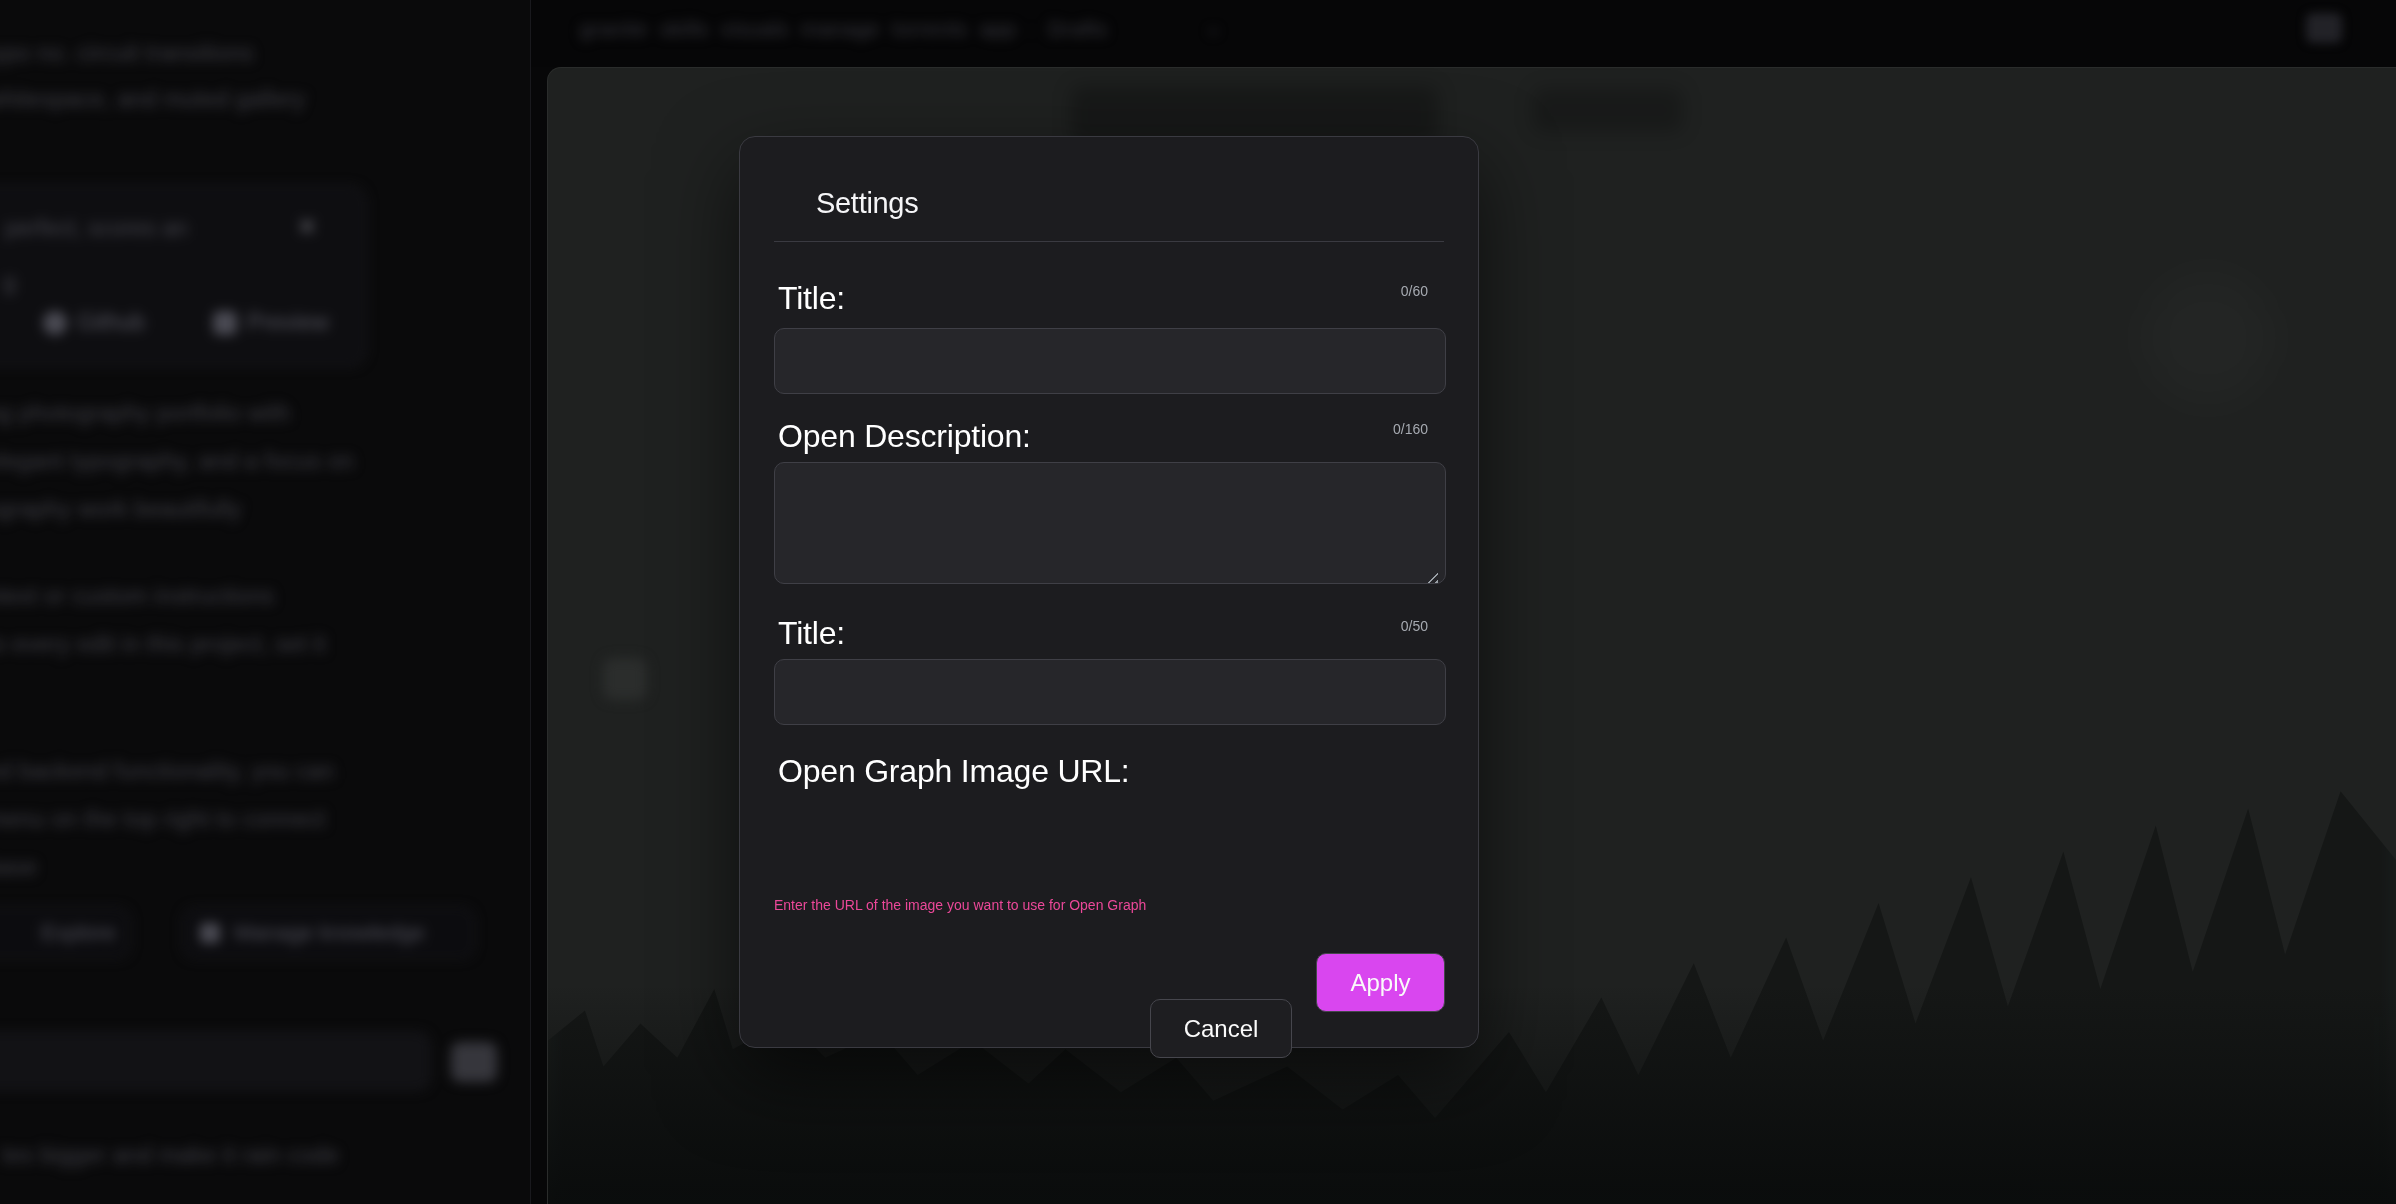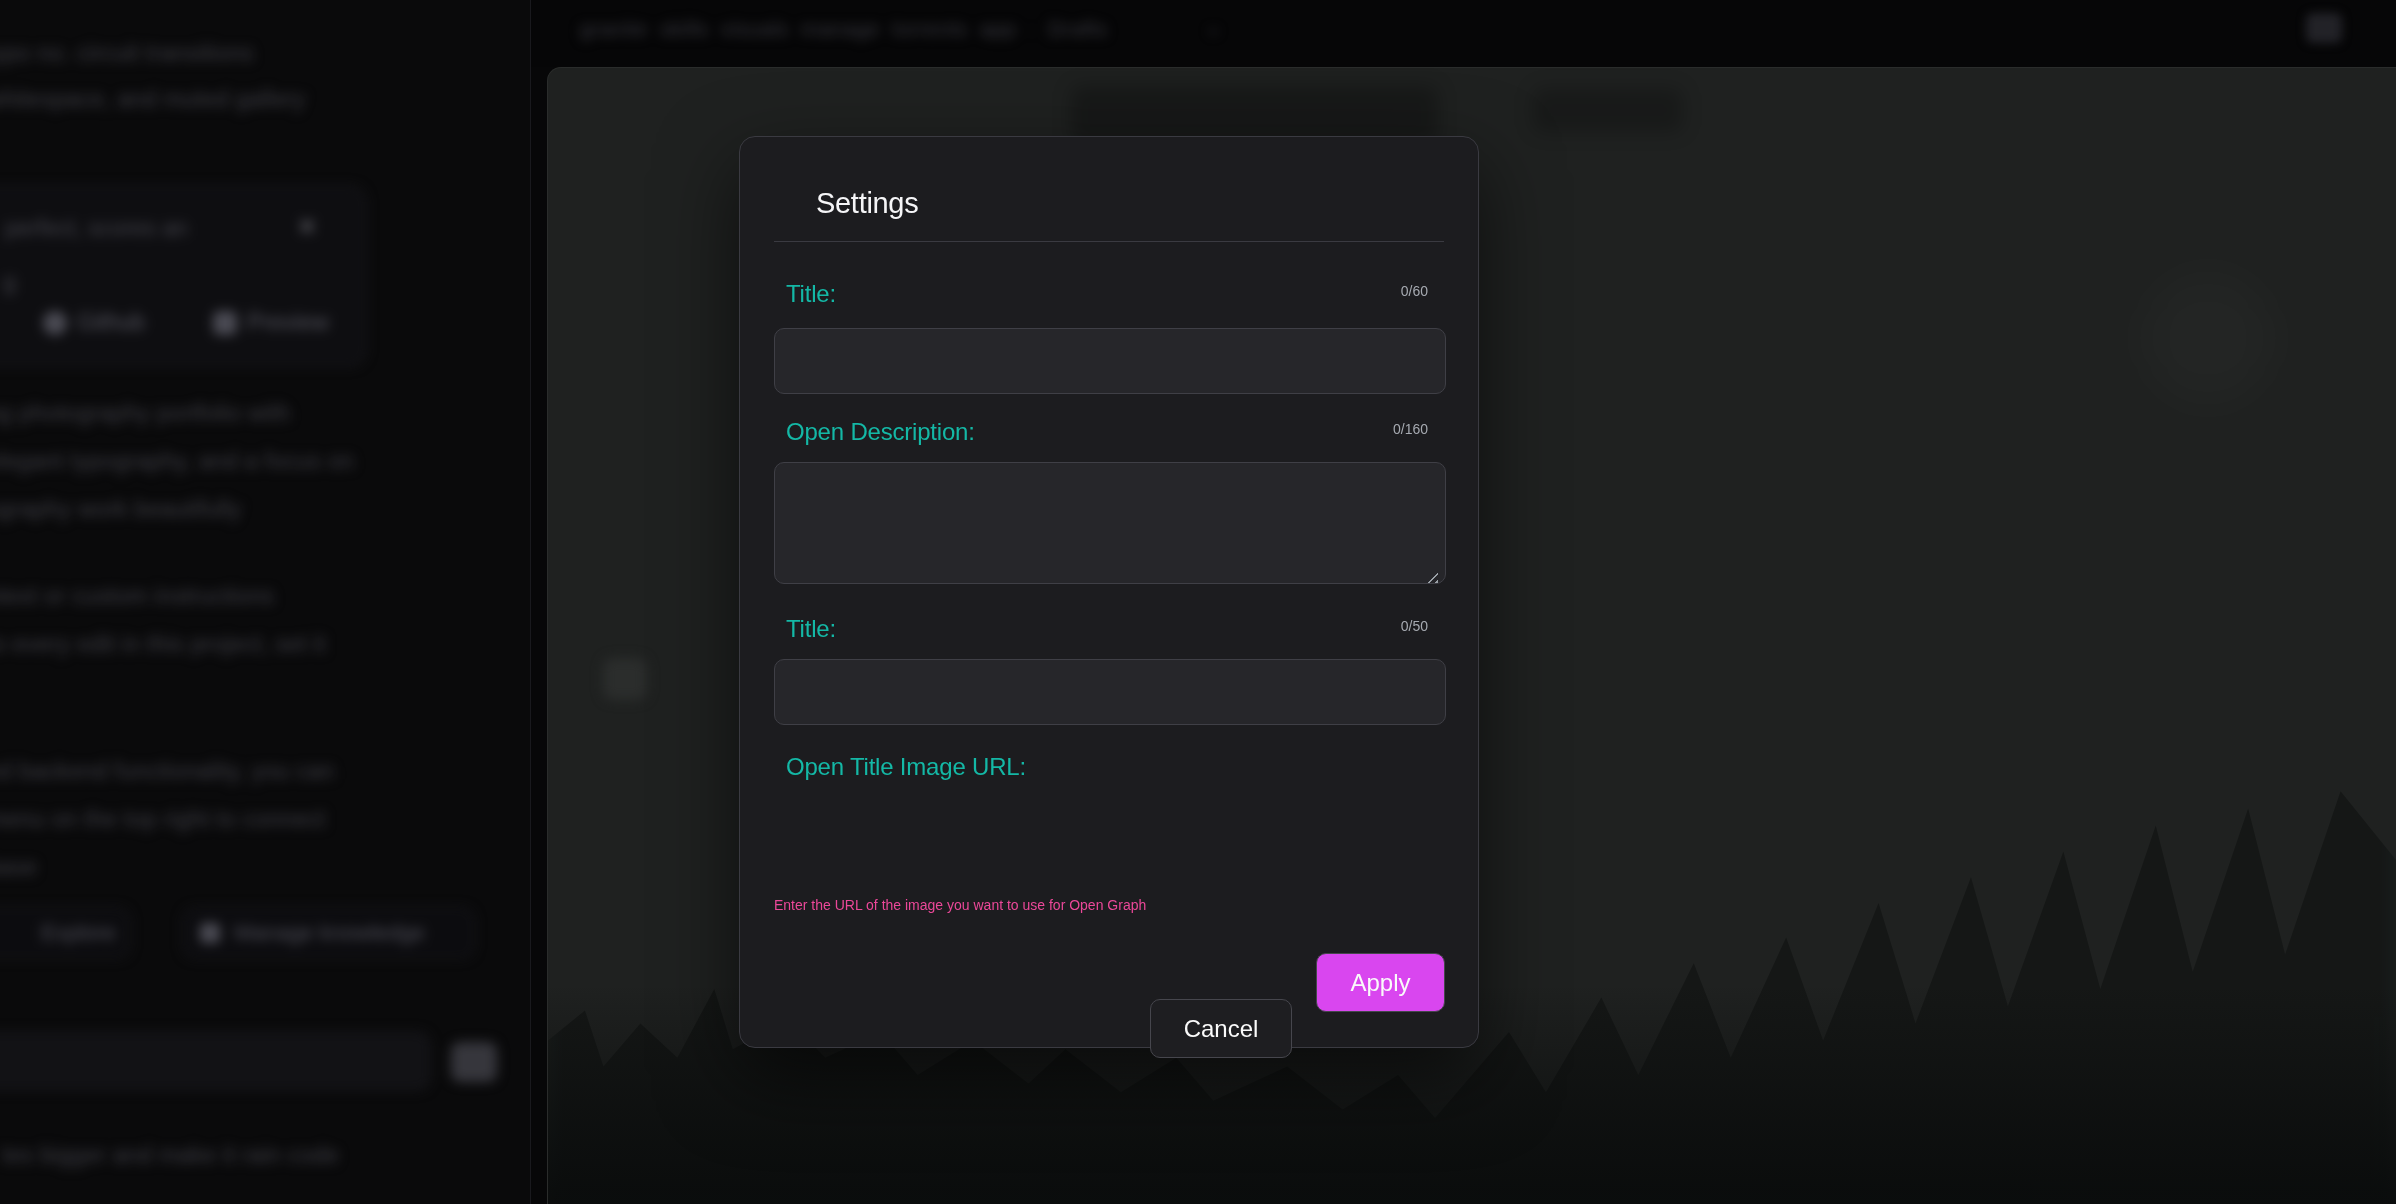--- a/index.html
+++ b/index.html
@@ -48,21 +48,21 @@
     clip-path:polygon(0 100%,0 62%,2% 55%,3% 68%,5% 58%,7% 66%,9% 50%,10% 64%,13% 57%,15% 66%,18% 60%,20% 70%,23% 62%,26% 72%,28% 64%,31% 74%,34% 66%,36% 76%,40% 68%,43% 78%,46% 70%,48% 80%,52% 60%,54% 74%,57% 52%,59% 70%,62% 44%,64% 66%,67% 38%,69% 62%,72% 30%,74% 58%,77% 24%,79% 54%,82% 18%,84% 50%,87% 12%,89% 46%,92% 8%,94% 42%,97% 4%,100% 20%,100% 100%); }
   #forest-fade { position:absolute; left:0; right:0; bottom:0; height:220px;
     background:linear-gradient(to bottom, rgba(8,10,10,0), rgba(8,10,10,.85)); }
 
   
   #modal { position:absolute; left:739px; top:136px; width:740px; height:912px; background:#1c1c1f;
            border:1px solid #3a3a41; border-radius:16px;
            box-shadow:0 30px 80px rgba(0,0,0,.6); color:#f0f1f3; }
   #modal-title { position:absolute; left:76px; top:50px; font-size:29px; font-weight:500; color:#f5f5f7; letter-spacing:-.3px; }
   #modal-divider { position:absolute; left:34px; right:34px; top:104px; height:1px; background:#3a3a41; }
-  .fld-label { position:absolute; left:46px; font-size:24px; color:#14b8a6; letter-spacing:-.2px; }
+  .fld-label { position:absolute; left:38px; font-size:32px; color:#ffffff; letter-spacing:-.2px; }
   .fld-counter { position:absolute; right:50px; font-size:14px; color:#a6aab1; }
   .fld-input { position:absolute; left:34px; width:672px; background:#26262a; border:1px solid #3f3f46; border-radius:10px;
                color:#e8e9ec; font-size:24px; padding:0 22px; outline:none; font-family:"Liberation Sans",sans-serif; }
   #inp-title   { top:191px; height:66px; }
   #ta-meta     { top:325px; height:122px; padding:16px 22px; resize:none; line-height:1.35; }
   #ta-handle   { position:absolute; right:40px; top:433px; width:13px; height:13px;
                  background:repeating-linear-gradient(135deg,#9aa0a7 0 1.6px,transparent 1.6px 5.4px);
                  clip-path:polygon(100% 0,100% 100%,0 100%); }
   #inp-author  { top:522px; height:66px; }
   #inp-og      { top:668px; height:76px; font-size:25px; }
@@ -139,20 +139,20 @@
 
     <label class="fld-label" style="top:281px;">Open Description:</label>
     <span class="fld-counter" style="top:284px;">0/160</span>
     <textarea id="ta-meta" class="fld-input" style=""></textarea>
     <div id="ta-handle"></div>
 
     <label class="fld-label" style="top:478px;">Title:</label>
     <span class="fld-counter" style="top:481px;">0/50</span>
     <input id="inp-author" class="fld-input" type="text" value="" style="">
 
-    <label class="fld-label" style="top:616px;">Open Title Image URL:</label>
+    <label class="fld-label" style="top:616px;">Open Graph Image URL:</label>
     <div id="og-helper">Enter the URL of the image you want to use for Open Graph</div>
 
     <button id="btn-cancel" class="btn">Cancel</button>
     <button id="btn-apply" class="btn">Apply</button>
   </div>
 
 </div>
 
 </body></html>

